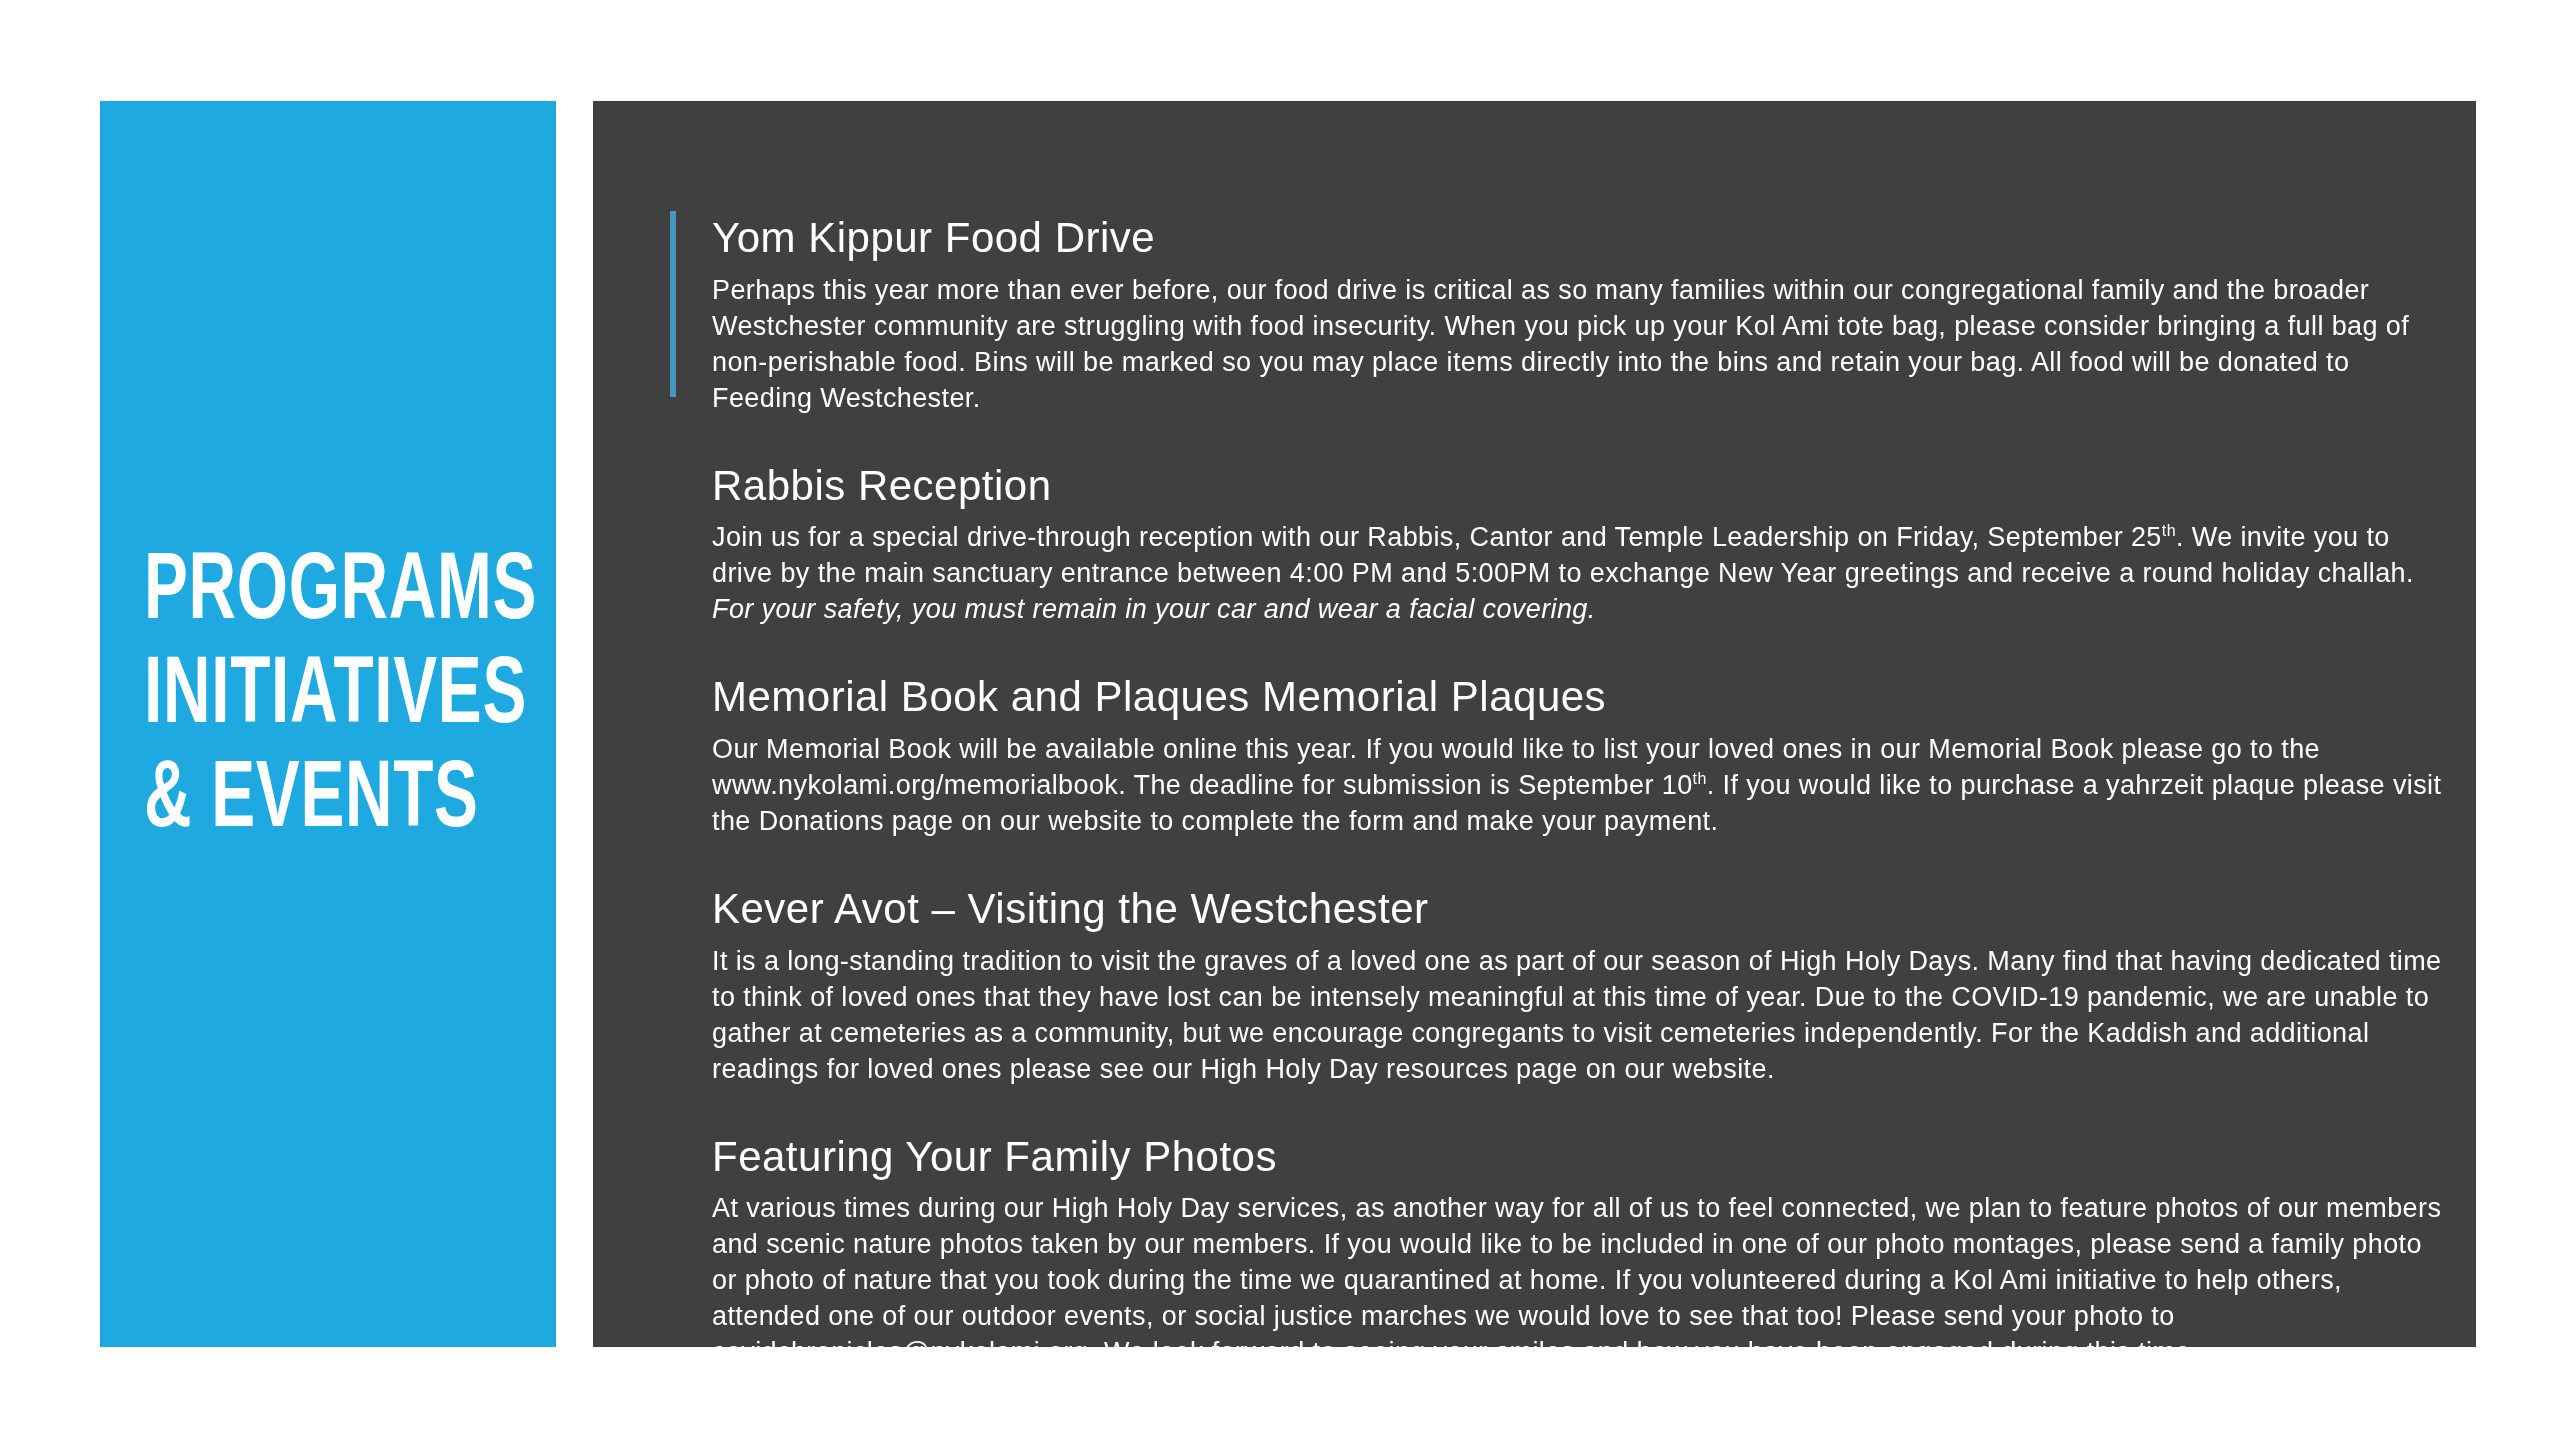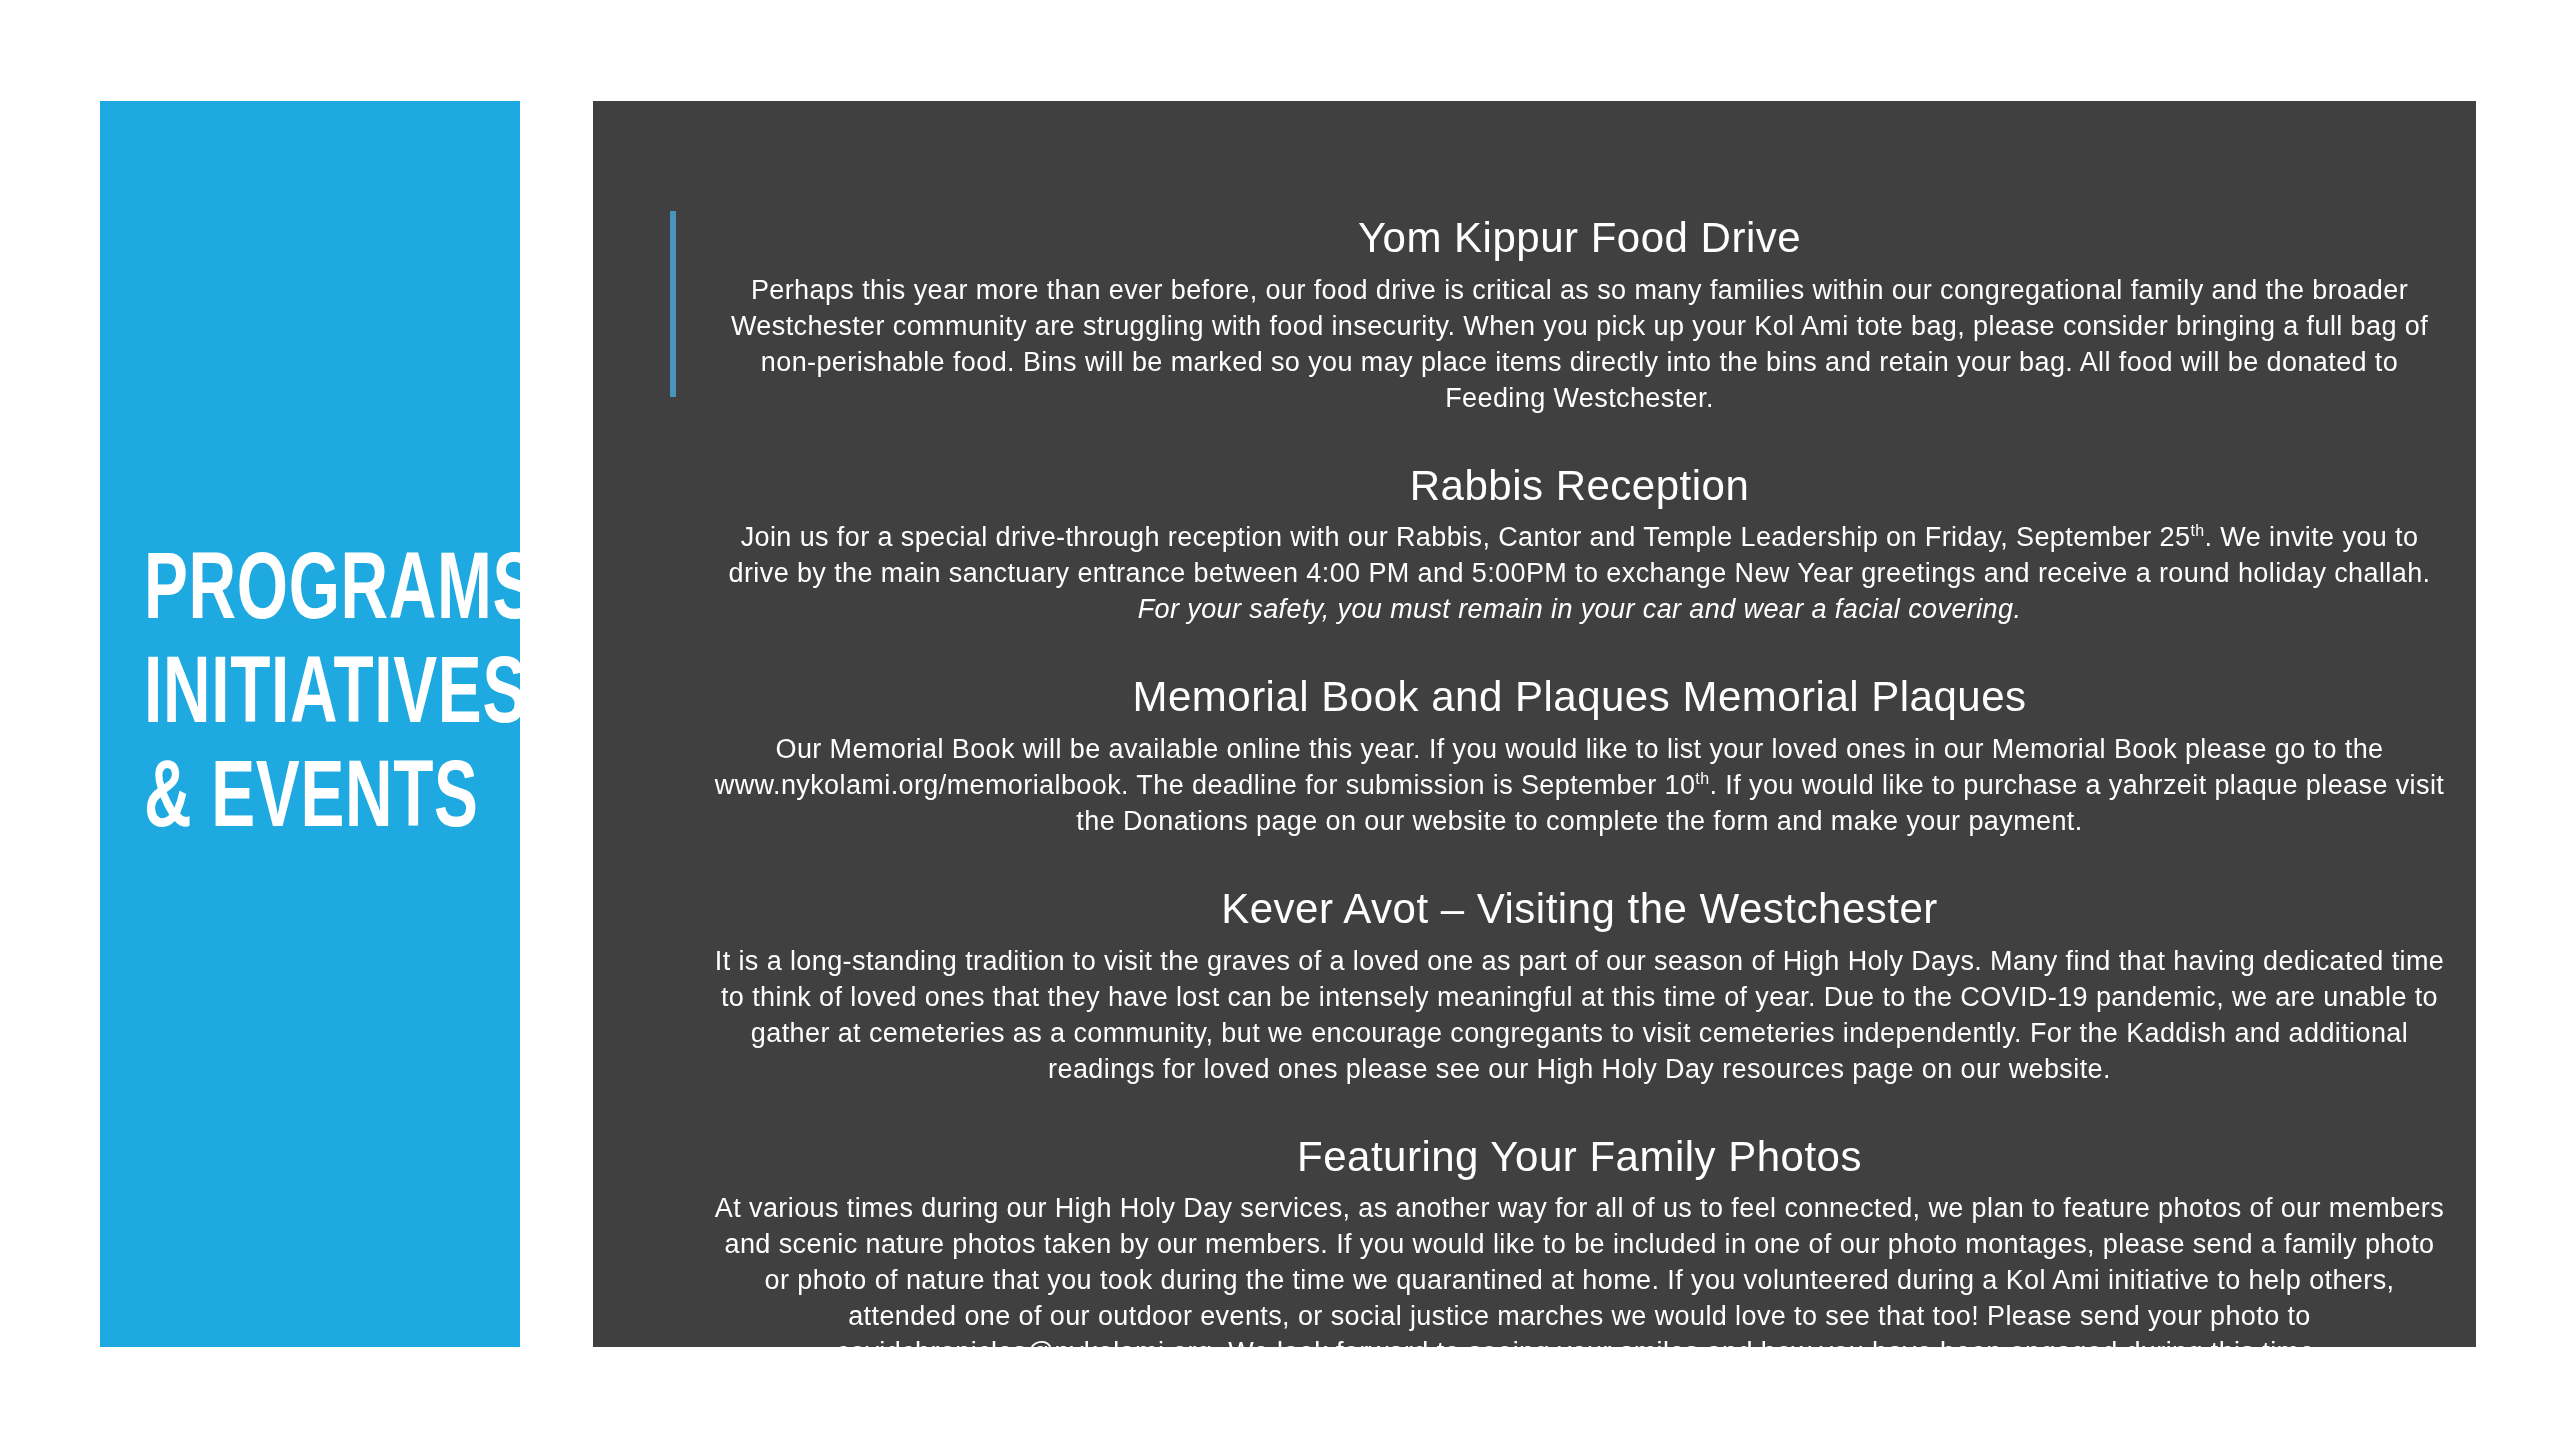--- a/index.html
+++ b/index.html
@@ -21,21 +21,21 @@
   .slide {
     position: absolute;
     left: 0; top: 0;
     width: 2576px; height: 1449px;
     background: var(--page-bg);
   }
   
   .sidebar {
     position: absolute;
     left: 100px; top: 101px;
-    width: 420px; height: 1246px;
+    width: 456px; height: 1246px;
     background: var(--sidebar-bg);
   }
   .sidebar-title {
     position: absolute;
     left: 44px; top: 433px;
     font-size: 94px;
     font-weight: 700;
     line-height: 104px;
     letter-spacing: 1px;
     color: var(--text);
@@ -43,21 +43,20 @@
     transform-origin: left top;
     white-space: nowrap;
   }
   
   .content {
     position: absolute;
     left: 593px; top: 101px;
     width: 1883px; height: 1246px;
     background: var(--content-bg);
     padding: 113px 29px 29px 119px;
-    text-align: center;
   }
   .section { position: relative; margin-bottom: 46px; }
   .section:last-child { margin-bottom: 16px; }
   .section-heading {
     font-size: 42px;
     font-weight: 400;
     line-height: 48px;
     letter-spacing: 0.5px;
     margin-bottom: 9.7px;
     color: var(--text);

